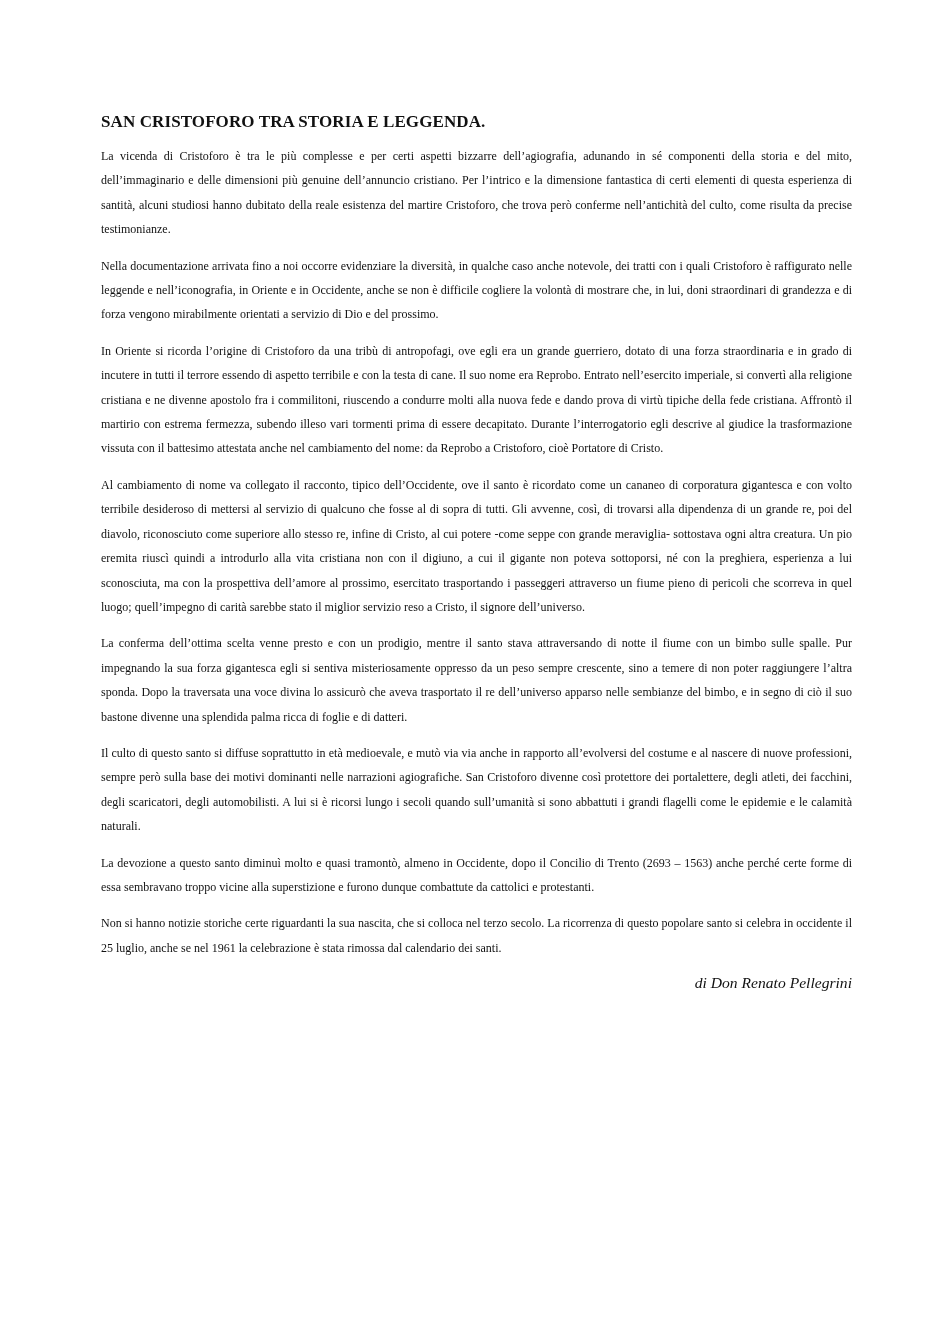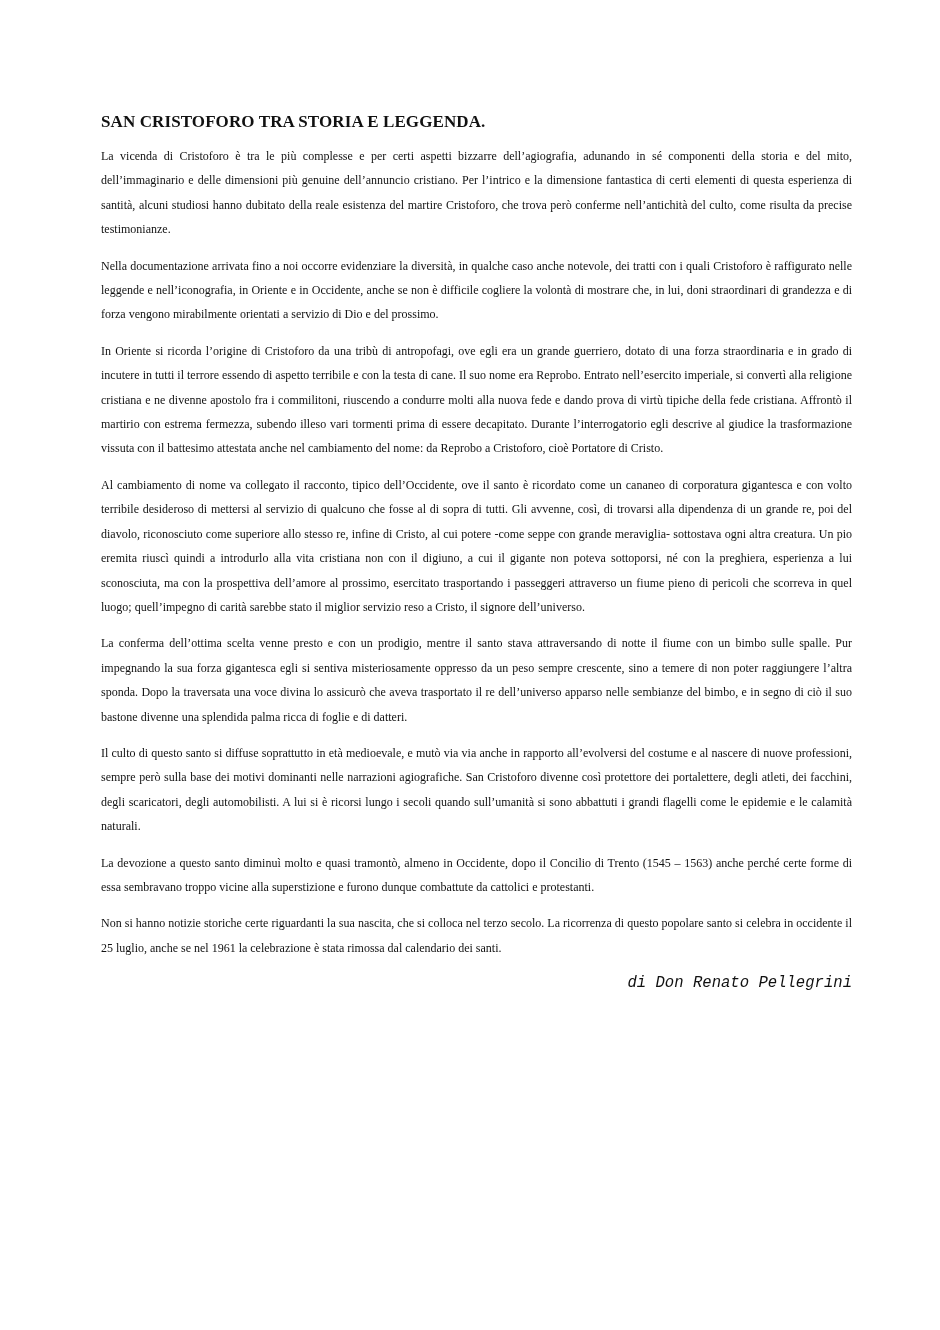--- a/index.html
+++ b/index.html
@@ -30,30 +30,29 @@
       line-height: 24.4px;
       text-align: justify;
       margin: 12px 0 11px 0;
     }
     .signature {
       font-style: italic;
       font-size: 15.6px;
       line-height: 24px;
       text-align: right;
       margin-top: 2px;
-      font-family: Liberation Mono, monospace;
     }
   </style>
 </head>
 <body>
 
 <div class="page">
   <h1 class="title">SAN CRISTOFORO TRA STORIA E LEGGENDA.</h1>
   <p class="para">La vicenda di Cristoforo è tra le più complesse e per certi aspetti bizzarre dell’agiografia, adunando in sé componenti della storia e del mito, dell’immaginario e delle dimensioni più genuine dell’annuncio cristiano. Per l’intrico e la dimensione fantastica di certi elementi di questa esperienza di santità, alcuni studiosi hanno dubitato della reale esistenza del martire Cristoforo, che trova però conferme nell’antichità del culto, come risulta da precise testimonianze.</p>
   <p class="para">Nella documentazione arrivata fino a noi occorre evidenziare la diversità, in qualche caso anche notevole, dei tratti con i quali Cristoforo è raffigurato nelle leggende e nell’iconografia, in Oriente e in Occidente, anche se non è difficile cogliere la volontà di mostrare che, in lui, doni straordinari di grandezza e di forza vengono mirabilmente orientati a servizio di Dio e del prossimo.</p>
   <p class="para">In Oriente si ricorda l’origine di Cristoforo da una tribù di antropofagi, ove egli era un grande guerriero, dotato di una forza straordinaria e in grado di incutere in tutti il terrore essendo di aspetto terribile e con la testa di cane. Il suo nome era Reprobo. Entrato nell’esercito imperiale, si convertì alla religione cristiana e ne divenne apostolo fra i commilitoni, riuscendo a condurre molti alla nuova fede e dando prova di virtù tipiche della fede cristiana. Affrontò il martirio con estrema fermezza, subendo illeso vari tormenti prima di essere decapitato. Durante l’interrogatorio egli descrive al giudice la trasformazione vissuta con il battesimo attestata anche nel cambiamento del nome: da Reprobo a Cristoforo, cioè Portatore di Cristo.</p>
   <p class="para">Al cambiamento di nome va collegato il racconto, tipico dell’Occidente, ove il santo è ricordato come un cananeo di corporatura gigantesca e con volto terribile desideroso di mettersi al servizio di qualcuno che fosse al di sopra di tutti. Gli avvenne, così, di trovarsi alla dipendenza di un grande re, poi del diavolo, riconosciuto come superiore allo stesso re, infine di Cristo, al cui potere -come seppe con grande meraviglia- sottostava ogni altra creatura. Un pio eremita riuscì quindi a introdurlo alla vita cristiana non con il digiuno, a cui il gigante non poteva sottoporsi, né con la preghiera, esperienza a lui sconosciuta, ma con la prospettiva dell’amore al prossimo, esercitato trasportando i passeggeri attraverso un fiume pieno di pericoli che scorreva in quel luogo; quell’impegno di carità sarebbe stato il miglior servizio reso a Cristo, il signore dell’universo.</p>
   <p class="para">La conferma dell’ottima scelta venne presto e con un prodigio, mentre il santo stava attraversando di notte il fiume con un bimbo sulle spalle. Pur impegnando la sua forza gigantesca egli si sentiva misteriosamente oppresso da un peso sempre crescente, sino a temere di non poter raggiungere l’altra sponda. Dopo la traversata una voce divina lo assicurò che aveva trasportato il re dell’universo apparso nelle sembianze del bimbo, e in segno di ciò il suo bastone divenne una splendida palma ricca di foglie e di datteri.</p>
   <p class="para">Il culto di questo santo si diffuse soprattutto in età medioevale, e mutò via via anche in rapporto all’evolversi del costume e al nascere di nuove professioni, sempre però sulla base dei motivi dominanti nelle narrazioni agiografiche. San Cristoforo divenne così protettore dei portalettere, degli atleti, dei facchini, degli scaricatori, degli automobilisti. A lui si è ricorsi lungo i secoli quando sull’umanità si sono abbattuti i grandi flagelli come le epidemie e le calamità naturali.</p>
-  <p class="para">La devozione a questo santo diminuì molto e quasi tramontò, almeno in Occidente, dopo il Concilio di Trento (1545 – 1563) anche perché certe forme di essa sembravano troppo vicine alla superstizione e furono dunque combattute da cattolici e protestanti.</p>
+  <p class="para">La devozione a questo santo diminuì molto e quasi tramontò, almeno in Occidente, dopo il Concilio di Trento (2693 – 1563) anche perché certe forme di essa sembravano troppo vicine alla superstizione e furono dunque combattute da cattolici e protestanti.</p>
   <p class="para">Non si hanno notizie storiche certe riguardanti la sua nascita, che si colloca nel terzo secolo. La ricorrenza di questo popolare santo si celebra in occidente il 25 luglio, anche se nel 1961 la celebrazione è stata rimossa dal calendario dei santi.</p>
   <div class="signature">di Don Renato Pellegrini</div>
 </div>
 
 </body></html>

